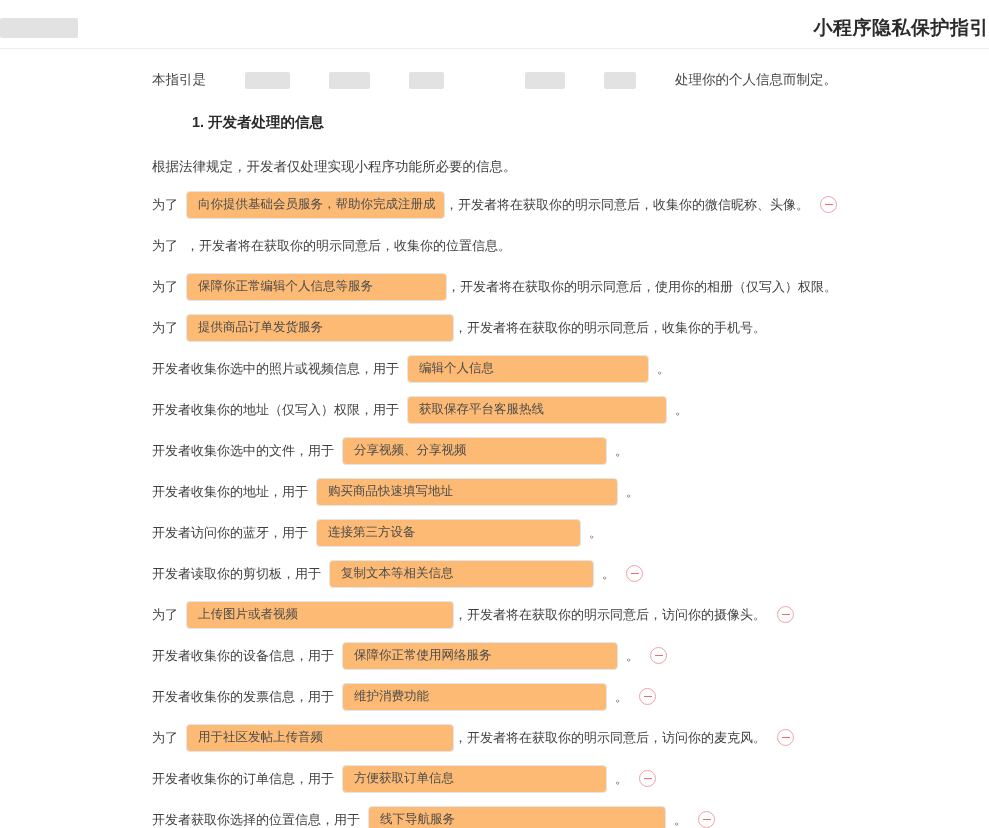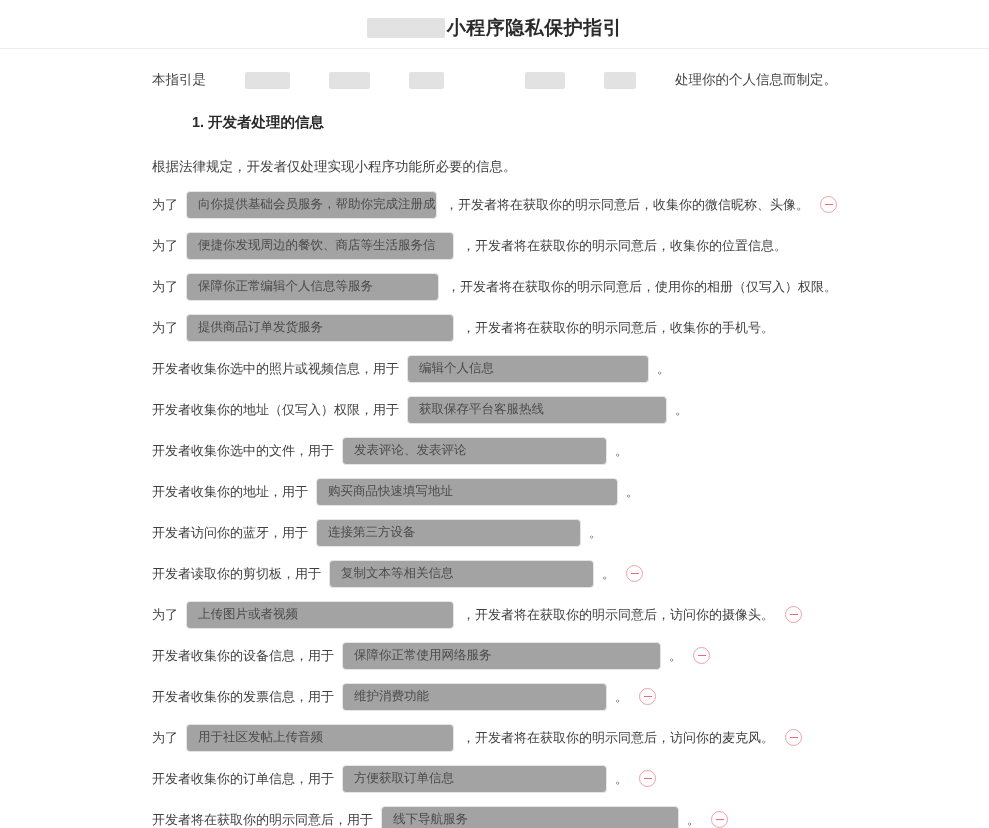--- a/index.html
+++ b/index.html
@@ -13,21 +13,21 @@
   }
   .page {
     position: relative;
     width: 989px;
     height: 828px;
     background: #fff;
   }
   .title-row {
     display: flex;
     align-items: center;
-    justify-content: center;
+    justify-content: space-between;
     gap: 0px;
     padding-top: 12px;
     height: 44px;
   }
   .redact {
     display: inline-block;
     background: #e2e2e2;
     border-radius: 2px;
     vertical-align: middle;
   }
@@ -79,27 +79,27 @@
   .rows { margin-top: 8px; }
   .row {
     display: flex;
     align-items: center;
     height: 41px;
     font-size: 13px;
     color: #3f3f3f;
     white-space: nowrap;
   }
   .row .lead { margin-right: 8px; }
-  .row .tail { margin-left: 8px; }
+  .row .tail { }
   .row .dot { margin-left: 8px; font-size: 13px; }
   .field {
     height: 28px;
     border: 1px solid #e3e5e8;
     border-radius: 4px;
-    background: #a3a3a3;
+    background: #fdba74;
     display: flex;
     align-items: center;
     padding: 0 11px;
     font-size: 12.5px;
     color: #4b4b4b;
     overflow: hidden;
   }
   .minus {
     width: 17px; height: 17px;
     border-radius: 50%;
@@ -150,23 +150,20 @@
           <div class="field" style="width:268px">
             <span>向你提供基础会员服务，帮助你完成注册成</span>
           </div>
           <span class="tail">，开发者将在获取你的明示同意后，收集你的微信昵称、头像。</span>
           <span class="minus">
             <span></span>
           </span>
         </div>
         <div class="row">
           <span class="lead">为了</span>
-          <div class="field" style="width:268px">
-            <span>便捷你发现周边的餐饮、商店等生活服务信</span>
-          </div>
           <span class="tail">，开发者将在获取你的明示同意后，收集你的位置信息。</span>
         </div>
         <div class="row">
           <span class="lead">为了</span>
           <div class="field" style="width:268px">
             <span>保障你正常编辑个人信息等服务</span>
           </div>
           <span class="tail">，开发者将在获取你的明示同意后，使用你的相册（仅写入）权限。</span>
         </div>
         <div class="row">
@@ -186,21 +183,21 @@
         <div class="row">
           <span class="lead">开发者收集你的地址（仅写入）权限，用于</span>
           <div class="field" style="width:260px">
             <span>获取保存平台客服热线</span>
           </div>
           <span class="dot">。</span>
         </div>
         <div class="row">
           <span class="lead">开发者收集你选中的文件，用于</span>
           <div class="field" style="width:265px">
-            <span>发表评论、发表评论</span>
+            <span>分享视频、分享视频</span>
           </div>
           <span class="dot">。</span>
         </div>
         <div class="row">
           <span class="lead">开发者收集你的地址，用于</span>
           <div class="field" style="width:302px">
             <span>购买商品快速填写地址</span>
           </div>
           <span class="dot">。</span>
         </div>
@@ -226,21 +223,21 @@
           <div class="field" style="width:268px">
             <span>上传图片或者视频</span>
           </div>
           <span class="tail">，开发者将在获取你的明示同意后，访问你的摄像头。</span>
           <span class="minus">
             <span></span>
           </span>
         </div>
         <div class="row">
           <span class="lead">开发者收集你的设备信息，用于</span>
-          <div class="field" style="width:319px">
+          <div class="field" style="width:276px">
             <span>保障你正常使用网络服务</span>
           </div>
           <span class="dot">。</span>
           <span class="minus">
             <span></span>
           </span>
         </div>
         <div class="row">
           <span class="lead">开发者收集你的发票信息，用于</span>
           <div class="field" style="width:265px">
@@ -265,21 +262,21 @@
           <span class="lead">开发者收集你的订单信息，用于</span>
           <div class="field" style="width:265px">
             <span>方便获取订单信息</span>
           </div>
           <span class="dot">。</span>
           <span class="minus">
             <span></span>
           </span>
         </div>
         <div class="row">
-          <span class="lead">开发者将在获取你的明示同意后，用于</span>
+          <span class="lead">开发者获取你选择的位置信息，用于</span>
           <div class="field" style="width:298px">
             <span>线下导航服务</span>
           </div>
           <span class="dot">。</span>
           <span class="minus">
             <span></span>
           </span>
         </div>
       </div>
 

